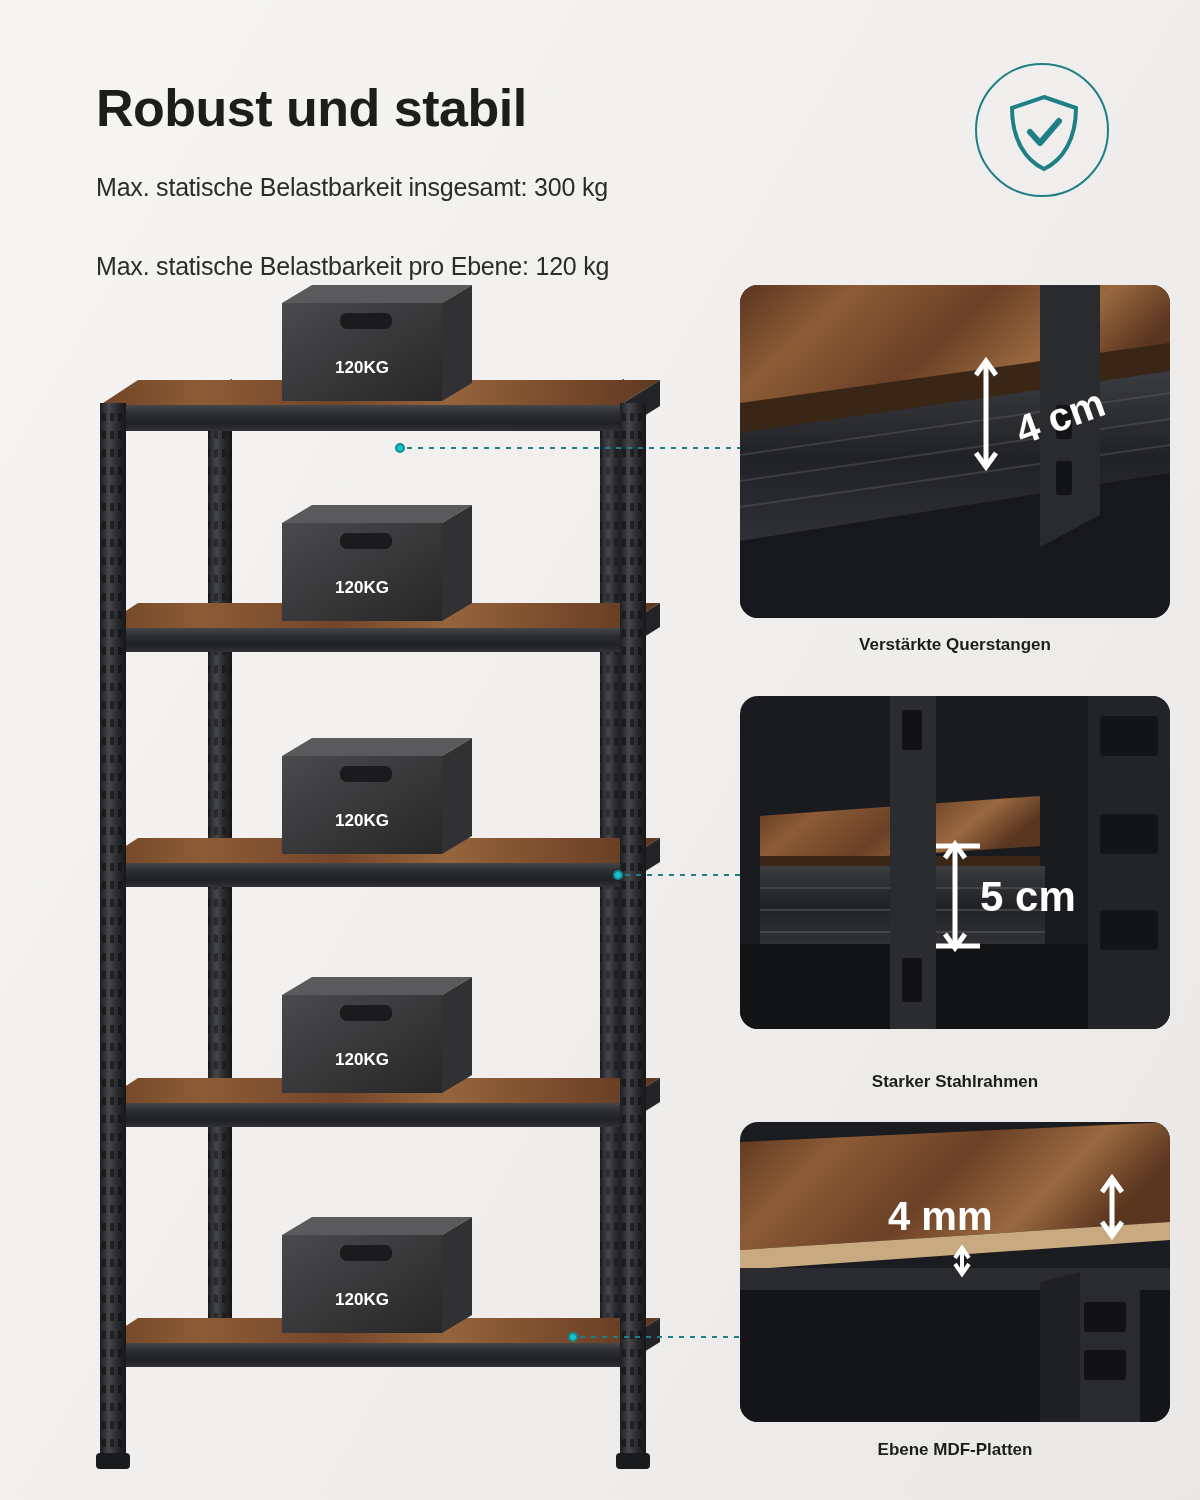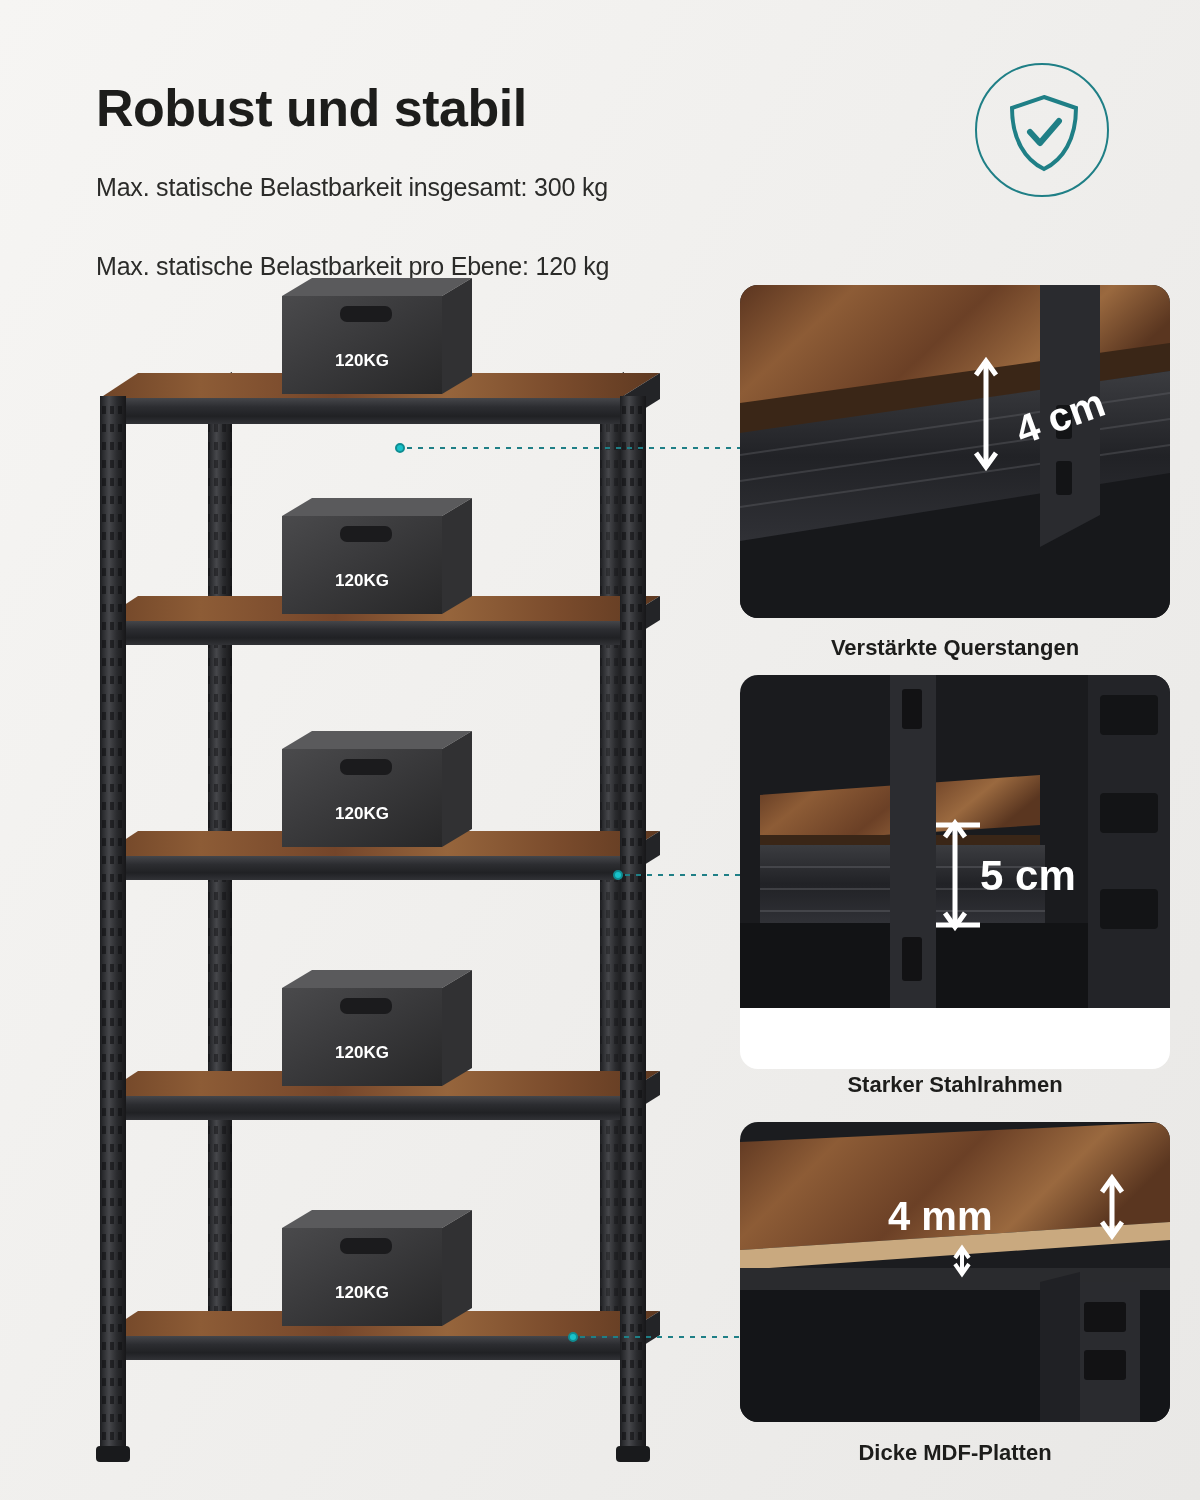--- a/index.html
+++ b/index.html
@@ -31,39 +31,39 @@
   
   .badge-circle {
     position: absolute; left: 975px; top: 63px;
     width: 134px; height: 134px; border-radius: 50%;
     border: 2px solid #1f7f86; background: transparent;
   }
   .badge-circle svg { position: absolute; left: 30px; top: 28px; }
 
   
   .product {
-    position: absolute; left: 60px; top: 276px;
+    position: absolute; left: 60px; top: 283px;
     width: 660px; height: 1190px;
   }
   .shelf-svg { display: block; }
 
   
   .card {
     position: absolute;
     background: #ffffff;
     border-radius: 18px;
     overflow: hidden;
   }
   .card-1 { left: 740px; top: 285px; width: 430px; height: 333px; }
-  .card-2 { left: 740px; top: 675px; width: 430px; height: 394px; }
+  .card-2 { left: 740px; top: 696px; width: 430px; height: 333px; }
   .card-3 { left: 740px; top: 1122px; width: 430px; height: 300px; }
 
   .card-caption {
     position: absolute; left: 740px; width: 430px;
-    text-align: center; font-size: 22px; font-weight: 700; color: #1d1d1b;
+    text-align: center; font-size: 17px; font-weight: 700; color: #1d1d1b;
   }
   .cap-1 { top: 635px; }
   .cap-2 { top: 1072px; }
   .cap-3 { top: 1440px; }
 
   
   .connector { position: absolute; height: 2px; }
   .connector .dots {
     position: absolute; left: 12px; top: 0; height: 2px; right: 0;
     background-image: linear-gradient(to right, #1f7f86 0 5px, transparent 5px 11px);
@@ -325,15 +325,15 @@
         <polyline points="362,100 372,114 382,100"></polyline>
       </g>
       <text x="148" y="108" fill="#ffffff" font-size="40" font-weight="700" font-family="Liberation Sans, sans-serif">4 mm</text>
       <g stroke="#ffffff" stroke-width="4" fill="none">
         <line x1="222" y1="128" x2="222" y2="150"></line>
         <polyline points="215,136 222,126 229,136"></polyline>
         <polyline points="215,142 222,152 229,142"></polyline>
       </g>
     </svg>
   </div>
-  <div class="card-caption cap-3">Dicke MDF-Platten</div>
+  <div class="card-caption cap-3">Ebene MDF-Platten</div>
 
 </div>
 
 </body></html>

